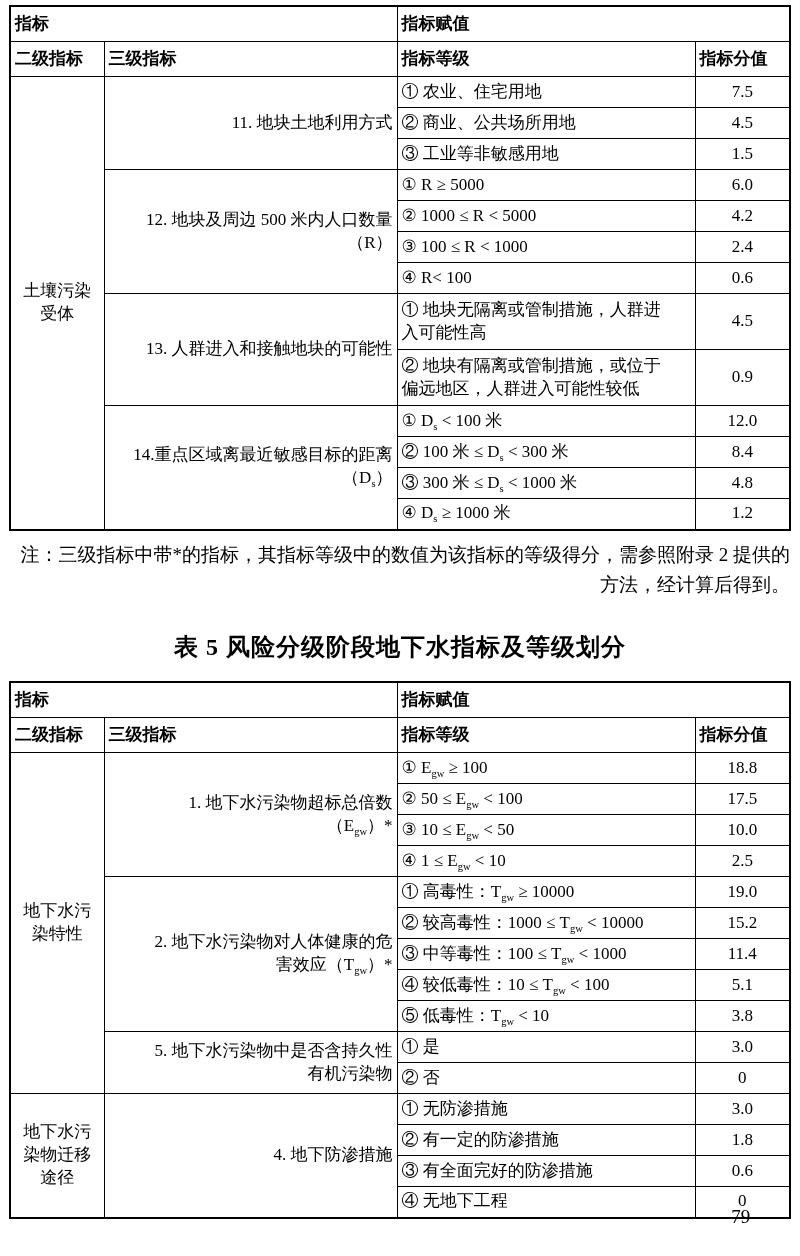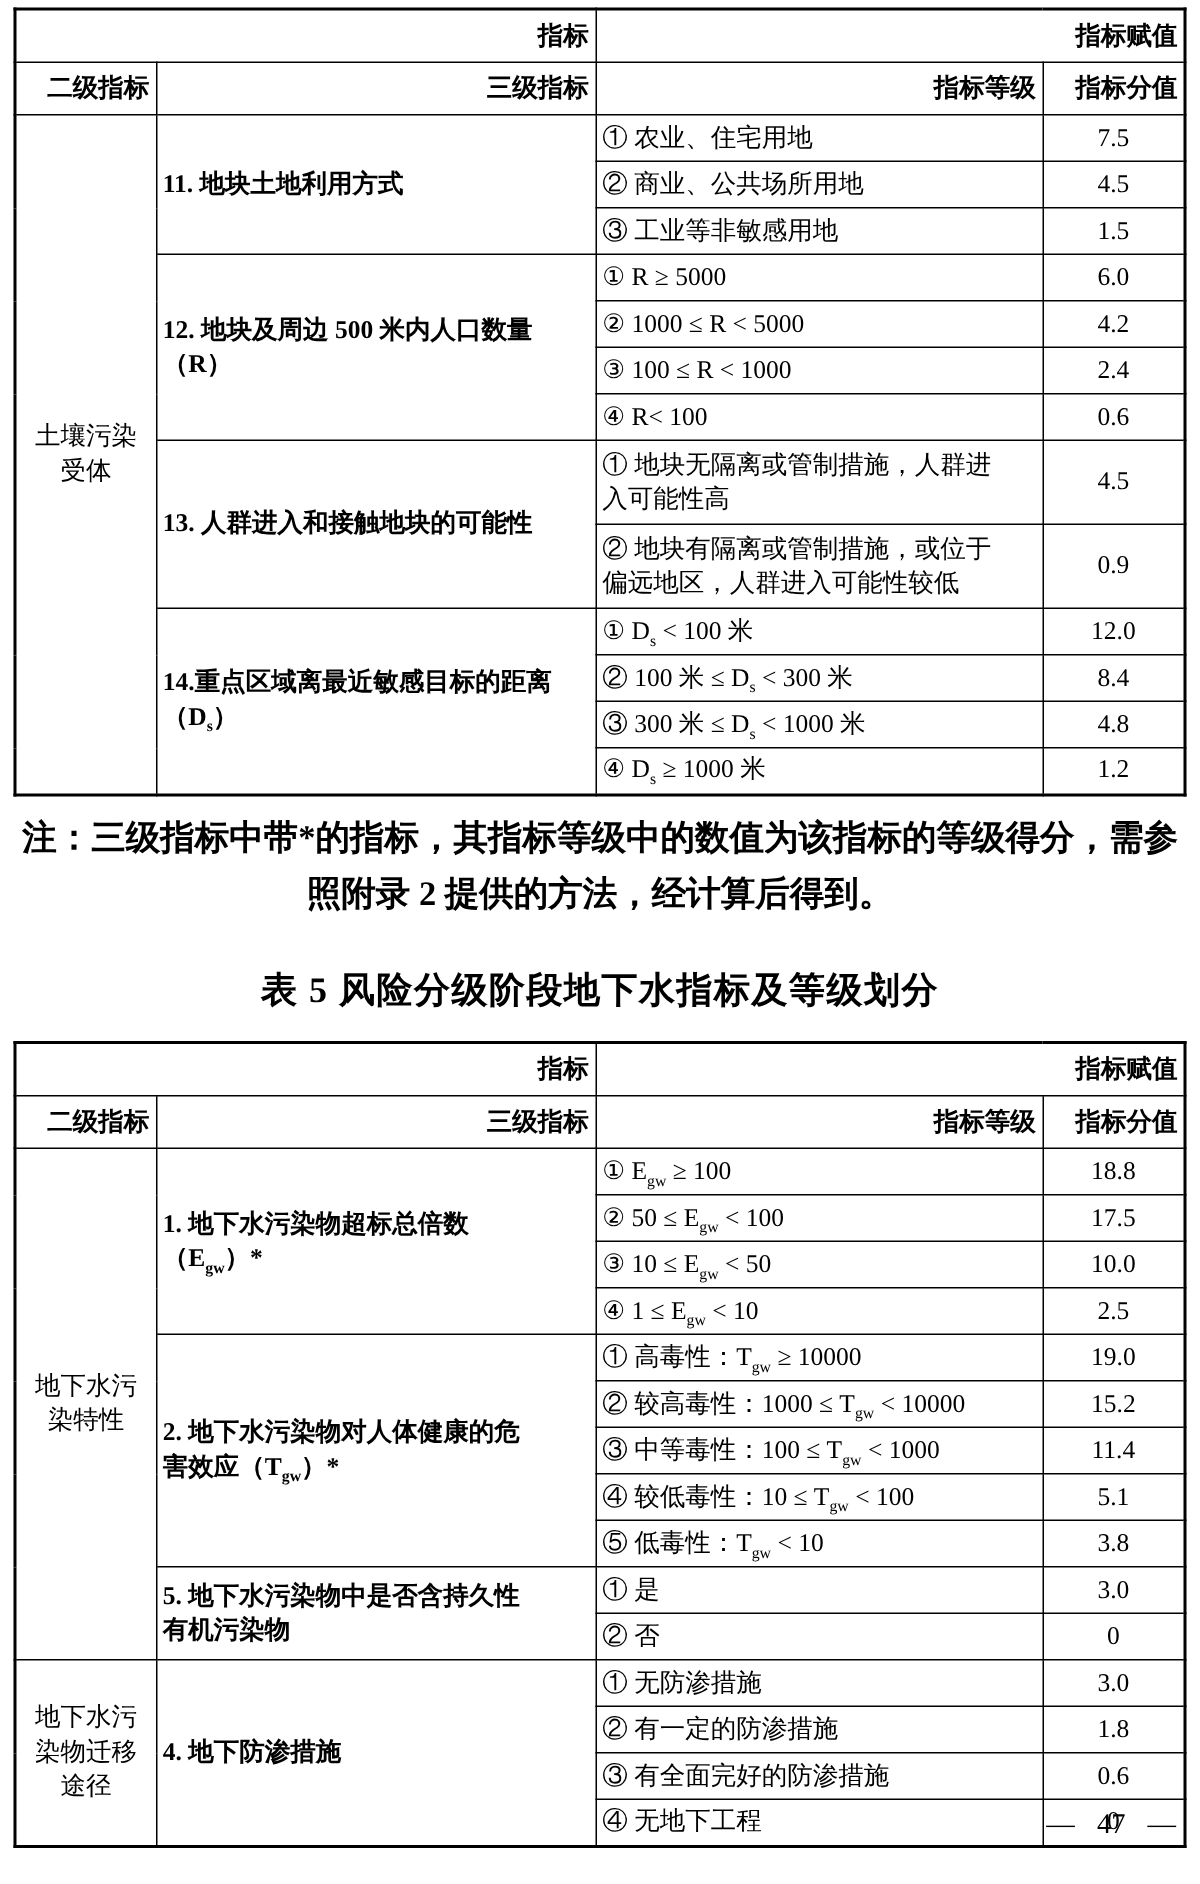--- a/index.html
+++ b/index.html
@@ -18,47 +18,45 @@
   }
   table.grid td, table.grid th {
     border: 1px solid #000;
     font-size: 17px;
     line-height: 1.35;
     vertical-align: middle;
     padding: 2px 4px;
     overflow: hidden;
   }
   table.grid { border: 2px solid #000; }
-  th.hdr { font-weight: bold; text-align: right; height: 30px; }
+  th.hdr { font-weight: bold; text-align: left; height: 30px; }
   td.level2 {
     text-align: center;
     white-space: pre-line;
   }
   td.level3 {
-    text-align: left;
+    text-align: right;
     padding-left: 8px;
     white-space: pre-line;
-    font-weight: bold;
   }
   td.grade {
     text-align: left;
     padding-left: 8px;
     white-space: pre-line;
     margin-left: 40px;
   }
   td.score { text-align: center; margin-left: 44px; }
   tr.t-row { height: 31px; }
   tr.t-row-dbl { height: 56px; }
   sub { font-size: 0.62em; line-height: 0; }
   .note {
-    font-size: 23px;
+    font-size: 19px;
     line-height: 1.62;
     margin: 9px 10px 0 10px;
-    text-align: center;
-    font-weight: bold;
+    text-align: right;
   }
   .caption {
     font-weight: bold;
     font-size: 24px;
     text-align: center;
     margin: 30px 0 18px 0;
     letter-spacing: 1px;
   }
   .page-number {
     position: absolute;
@@ -249,13 +247,13 @@
       <td class="grade">③ 有全面完好的防渗措施</td>
       <td class="score">0.6</td>
     </tr>
     <tr class="t-row">
       <td class="grade">④ 无地下工程</td>
       <td class="score">0</td>
     </tr>
   </tbody>
 </table>
 
-<div class="page-number">— 47 —</div>
+<div class="page-number">— 79 —</div>
 
 </body></html>

